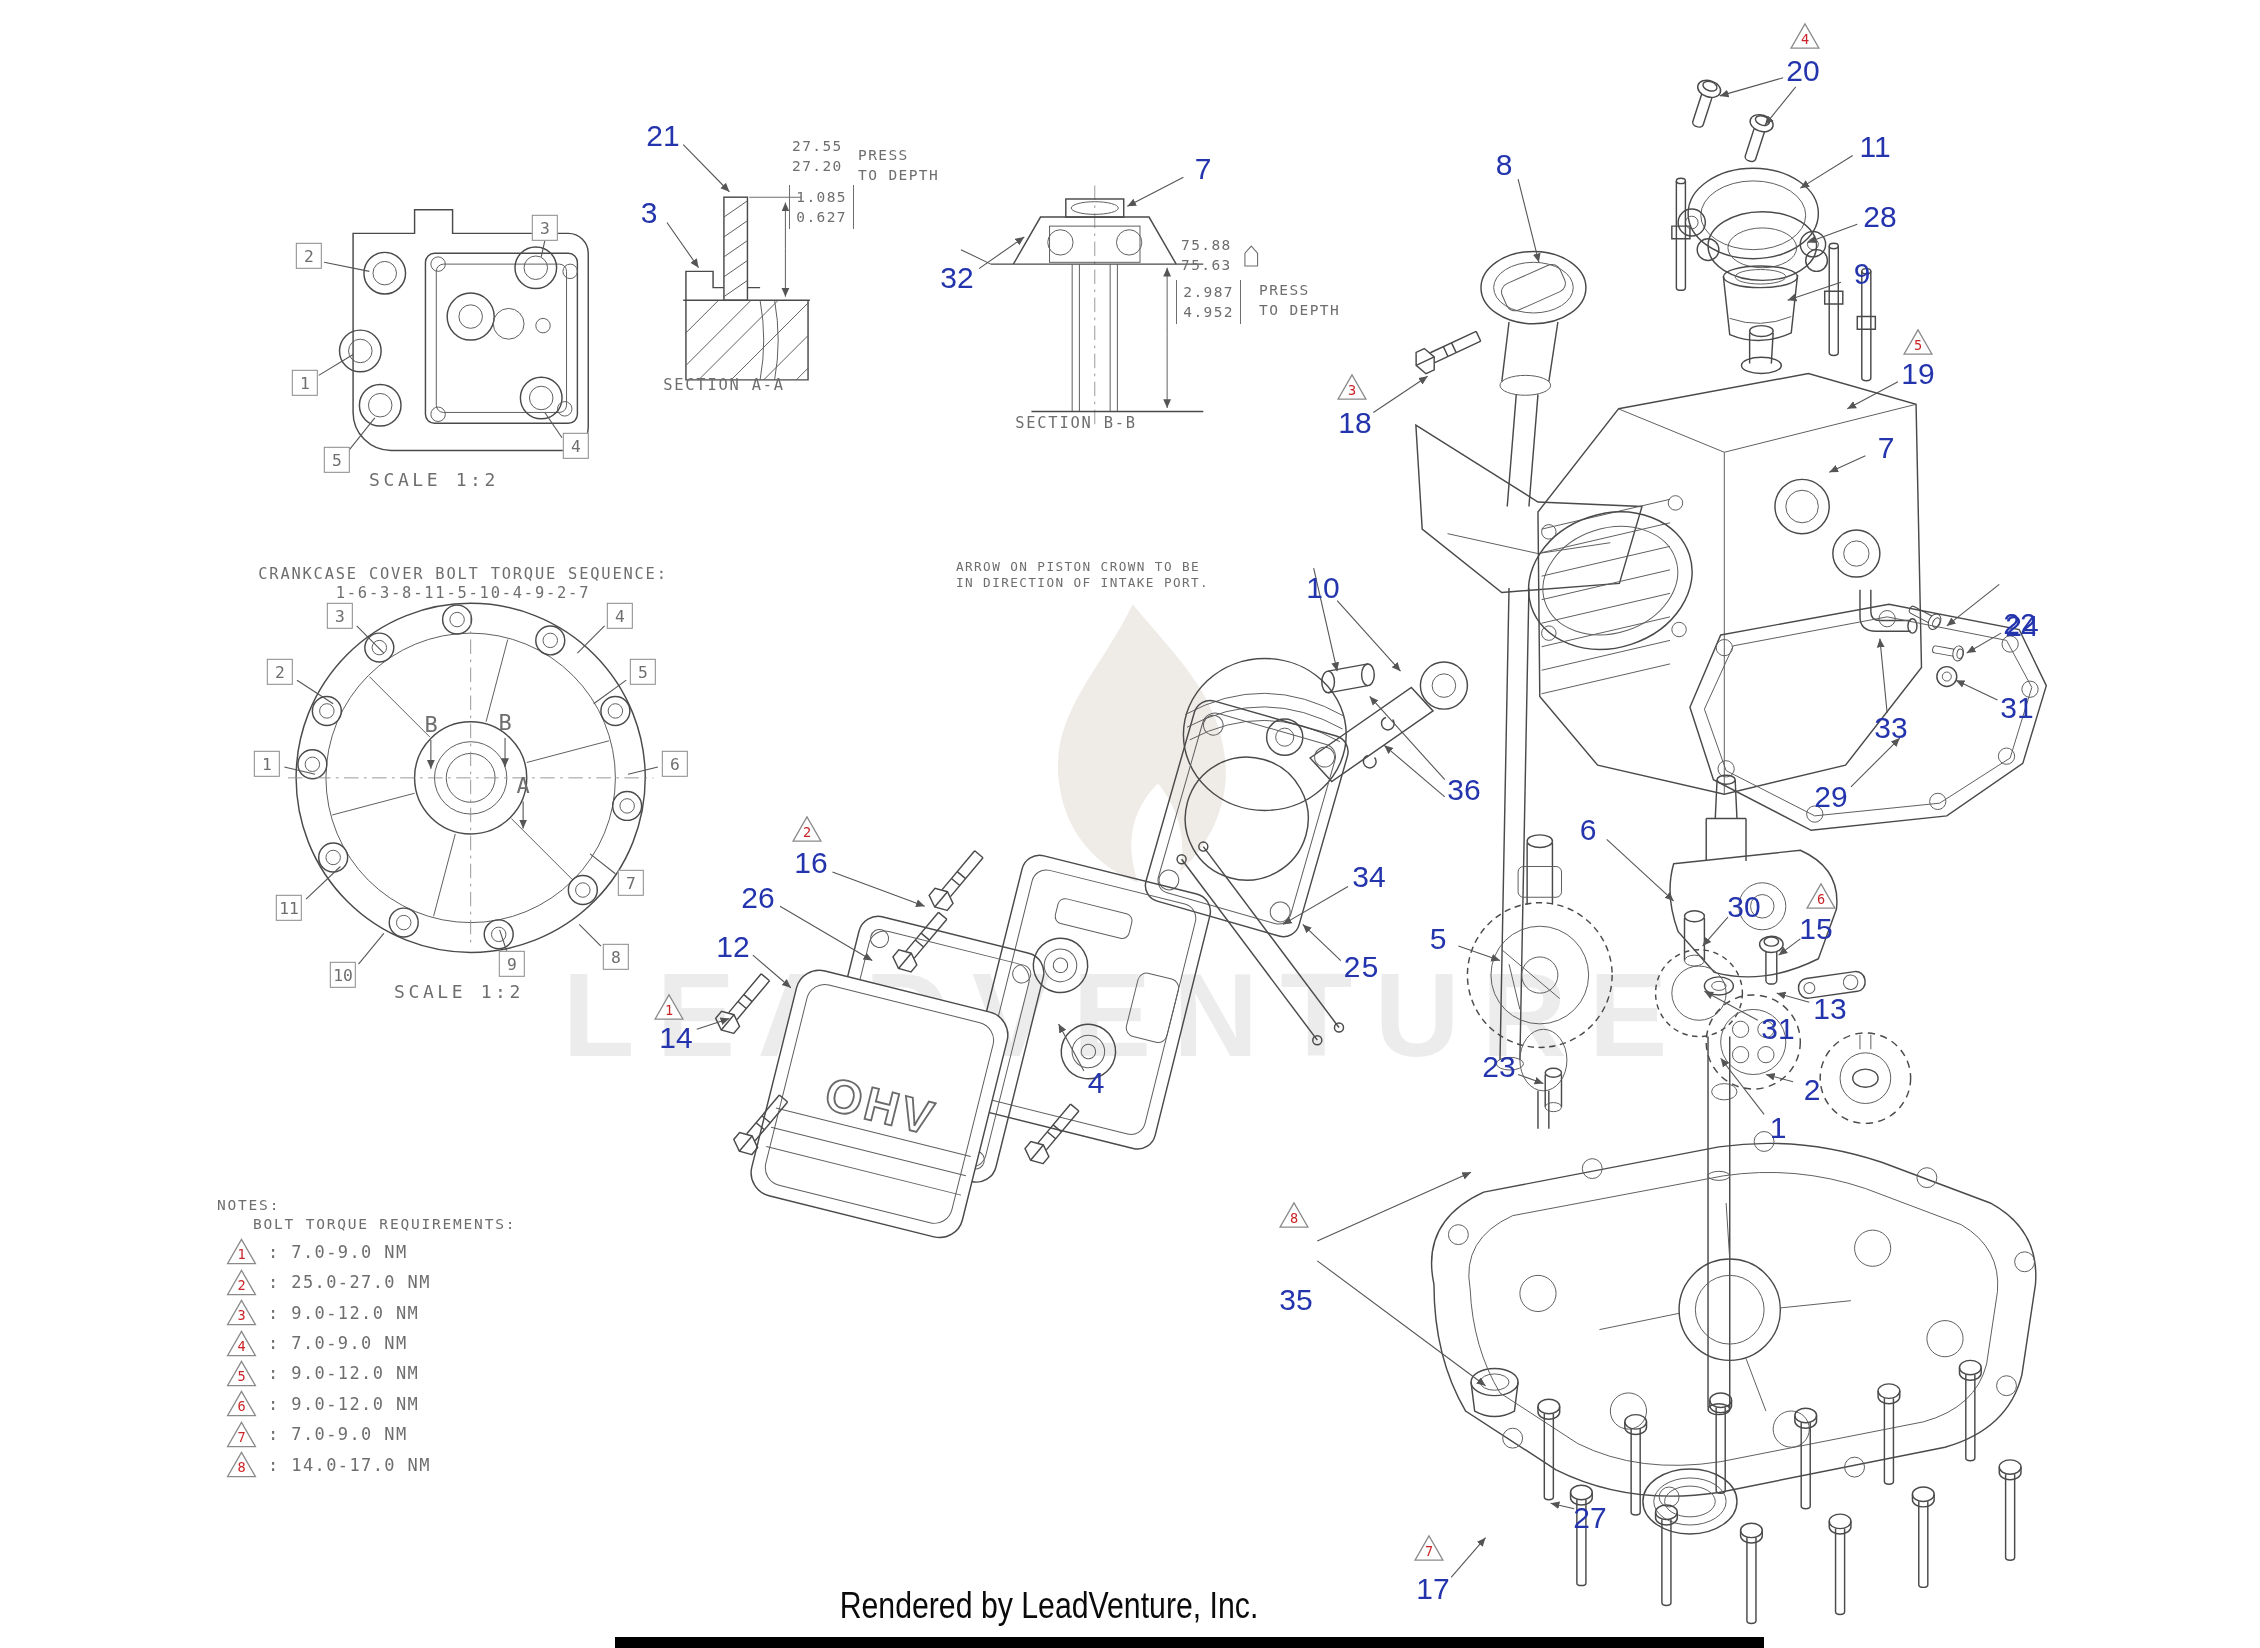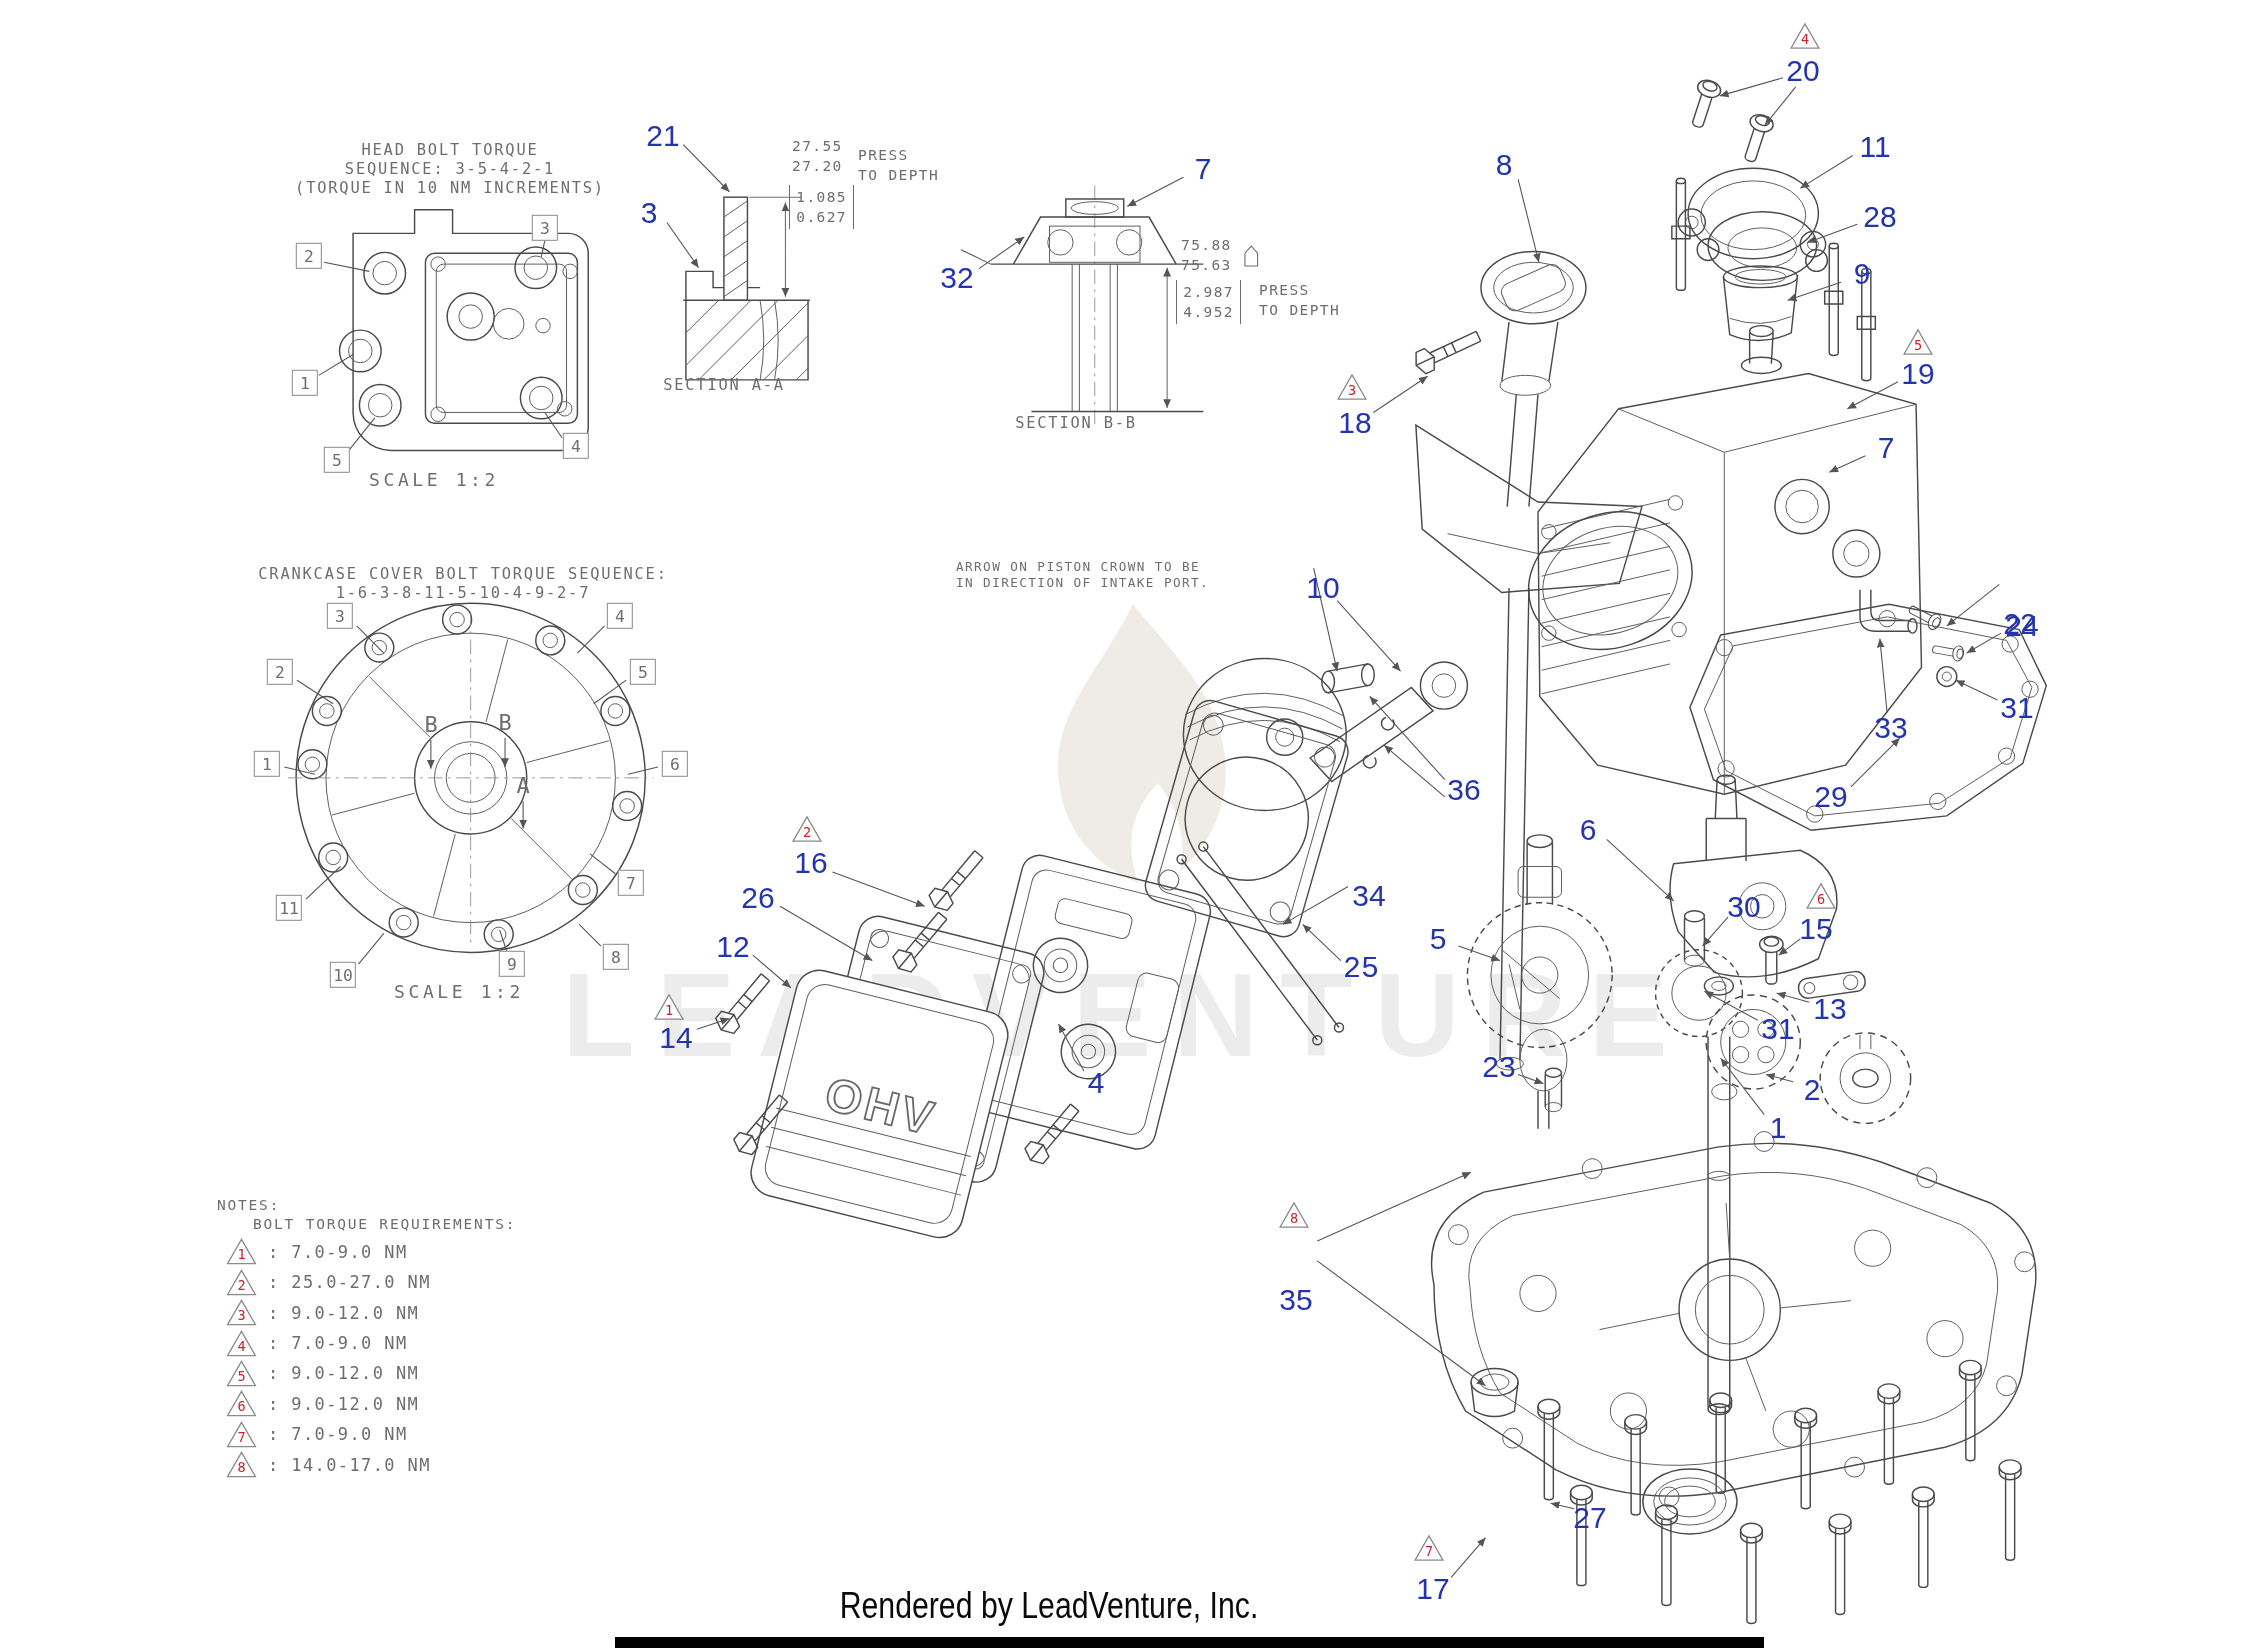--- a/index.html
+++ b/index.html
@@ -512,21 +512,20 @@
       <line x1="338" y1="994" x2="376" y2="958" class="leader"></line>
       <line x1="680" y1="966" x2="652" y2="944" class="leader"></line>
       <line x1="396" y1="1066" x2="424" y2="1032" class="leader"></line>
       <line x1="560" y1="1052" x2="552" y2="1028" class="leader"></line>
       <line x1="664" y1="1046" x2="640" y2="1022" class="leader"></line>
       <line x1="476" y1="818" x2="476" y2="850" class="leader" marker-end="url(#arr2)"></line>
       <line x1="558" y1="816" x2="558" y2="848" class="leader" marker-end="url(#arr2)"></line>
       <line x1="578" y1="886" x2="578" y2="916" class="leader" marker-end="url(#arr2)"></line>
     </svg>
 
-  <div class="t tc" style="left:450px;top:141px;"><span>HEAD BOLT TORQUE</span><br><span>SEQUENCE: 3-5-4-2-1</span><br><span>(TORQUE IN 10 NM INCREMENTS)</span></div>
   <div class="t tc scale" style="left:434px;top:470px;">SCALE 1:2</div>
 
   <div class="t tc" style="left:463px;top:565px;"><span>CRANKCASE COVER BOLT TORQUE SEQUENCE:</span><br><span>1-6-3-8-11-5-10-4-9-2-7</span></div>
   <div class="t tc scale" style="left:459px;top:982px;">SCALE 1:2</div>
 
   <div class="t tc" style="left:724px;top:376px;">SECTION A-A</div>
   <div class="t tc" style="left:1076px;top:414px;">SECTION B-B</div>
 
   <div class="t dimtxt" style="left:792px;top:136px;"><span>27.55</span><br><span>27.20</span></div>
   <div class="t dimtxt" style="left:858px;top:145px;"><span>PRESS</span><br><span>TO DEPTH</span></div>
@@ -630,21 +629,21 @@
       <div class="callout" style="left: 1355px; top: 423px;">18</div>
       <div class="callout" style="left: 1918px; top: 374px;">19</div>
       <div class="callout" style="left: 1886px; top: 448px;">7</div>
       <div class="callout" style="left: 2020px; top: 590px; margin-top: 34px;">22</div>
       <div class="callout" style="left: 2022px; top: 626px;">24</div>
       <div class="callout" style="left: 2017px; top: 708px;">31</div>
       <div class="callout" style="left: 1891px; top: 728px;">33</div>
       <div class="callout" style="left: 1831px; top: 797px;">29</div>
       <div class="callout" style="left: 1323px; top: 588px;">10</div>
       <div class="callout" style="left: 1464px; top: 790px;">36</div>
-      <div class="callout" style="left: 1369px; top: 877px; margin-top: 19px;">34</div>
+      <div class="callout" style="left: 1369px; top: 877px;">34</div>
       <div class="callout" style="left: 1361px; top: 969px; font-family: Liberation Mono, monospace;">25</div>
       <div class="callout" style="left: 811px; top: 863px;">16</div>
       <div class="callout" style="left: 758px; top: 898px;">26</div>
       <div class="callout" style="left: 733px; top: 947px;">12</div>
       <div class="callout" style="left: 676px; top: 1038px;">14</div>
       <div class="callout" style="left: 1096px; top: 1083px;">4</div>
       <div class="callout" style="left: 1588px; top: 830px;">6</div>
       <div class="callout" style="left: 1438px; top: 939px;">5</div>
       <div class="callout" style="left: 1744px; top: 907px;">30</div>
       <div class="callout" style="left: 1816px; top: 929px;">15</div>

